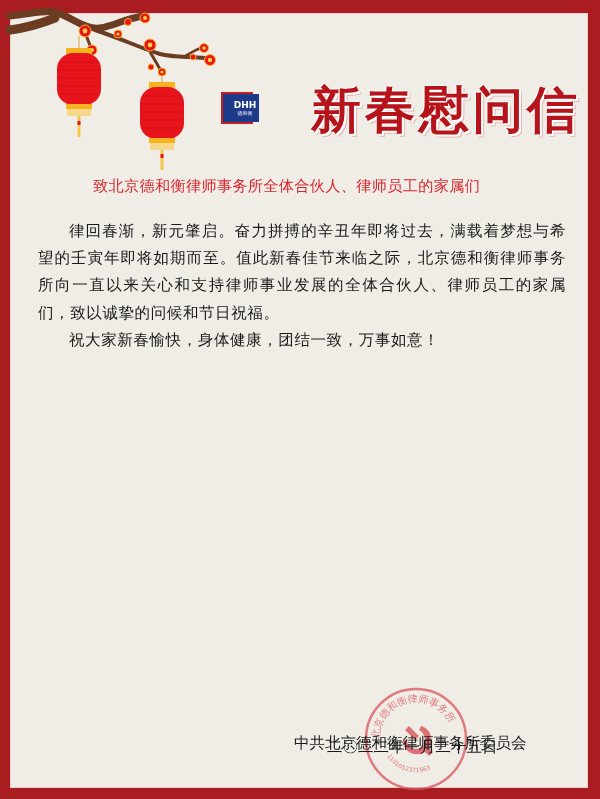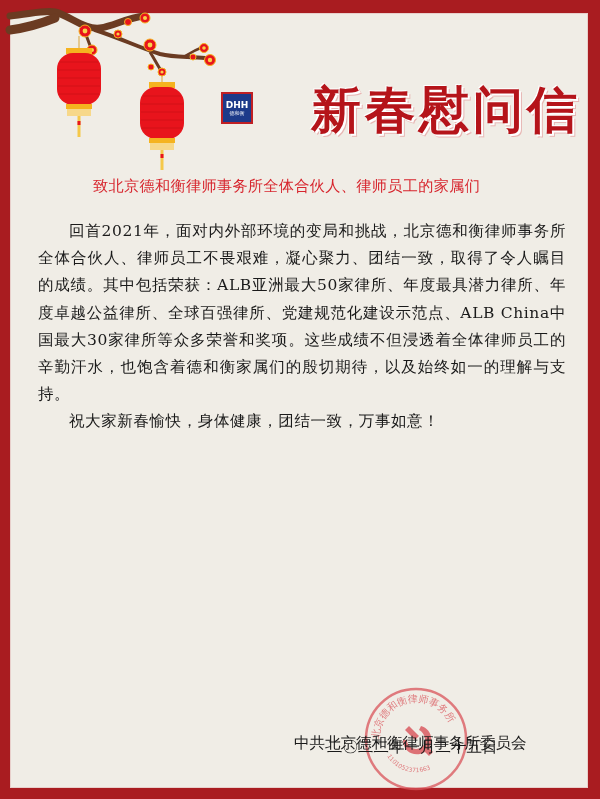--- a/index.html
+++ b/index.html
@@ -15,21 +15,21 @@
     box-shadow: inset 0 0 0 1px #e8cfcb;
   }
   .branch { position: absolute; left: 0; top: 0; }
   .logo {
     position: absolute; left: 221px; top: 92px; width: 32px; height: 32px;
     background: #c02024; box-sizing: border-box; padding: 2px;
   }
   .logo-inner {
     width: 100%; height: 100%; background: #1d3a8a;
     display: flex; flex-direction: column; align-items: center; justify-content: center;
-    color: #fff; font-family: "DejaVu Sans", sans-serif;
+    color: #fff; font-family: "DejaVu Sans", sans-serif; padding-left: 8px;
   }
   .logo-mark { font-size: 9px; font-weight: bold; letter-spacing: 0px; line-height: 10px; }
   .logo-sub { font-size: 5px; line-height: 7px; }
   .title {
     position: absolute; left: 276px; top: 80px;
     font-family: "DejaVu Sans", sans-serif; font-weight: bold;
     font-size: 50px; letter-spacing: 4px; color: #b5141a;
     text-shadow: 2px 2px 0 #fff, -1px -1px 0 #fff, 3px 3px 0 #e7b6b3;
     line-height: 60px;
     margin-left: 35px;
@@ -130,21 +130,21 @@
     <span class="logo-mark">DHH</span>
     <span class="logo-sub">德和衡</span>
   </div>
 </div>
 
 <div class="title">新春慰问信</div>
 
 <div class="addressee">致北京德和衡律师事务所全体合伙人、律师员工的家属们</div>
 
 <div class="body-text">
-  <p>回首2021年，面对内外部环境的变局和挑战，北京德和衡律师事务所全体合伙人、律师员工不畏艰难，凝心聚力、团结一致，取得了令人瞩目的成绩。其中包括荣获：ALB亚洲最大50家律所、年度最具潜力律所、年度卓越公益律所、全球百强律所、党建规范化建设示范点、ALB China中国最大30家律所等众多荣誉和奖项。这些成绩不但浸透着全体律师员工的辛勤汗水，也饱含着德和衡家属们的殷切期待，以及始终如一的理解与支持。</p>
+  <p>律回春渐，新元肇启。奋力拼搏的辛丑年即将过去，满载着梦想与希望的壬寅年即将如期而至。值此新春佳节来临之际，北京德和衡律师事务所向一直以来关心和支持律师事业发展的全体合伙人、律师员工的家属们，致以诚挚的问候和节日祝福。</p>
   <p>祝大家新春愉快，身体健康，团结一致，万事如意！</p>
 </div>
 
 <svg class="seal" viewBox="0 0 106 106">
   <defs>
     <path id="sealArc" d="M16,53 A37,37 0 1,1 90,53"></path>
     <path id="sealArcBottom" d="M24,70 A34,34 0 0,0 82,70"></path>
   </defs>
   <circle cx="53" cy="53" r="50" fill="none" stroke="#d9535a" stroke-width="2.5" opacity="0.75"></circle>
   <text font-size="10" fill="#d9535a" opacity="0.75" font-family="DejaVu Sans, sans-serif">

